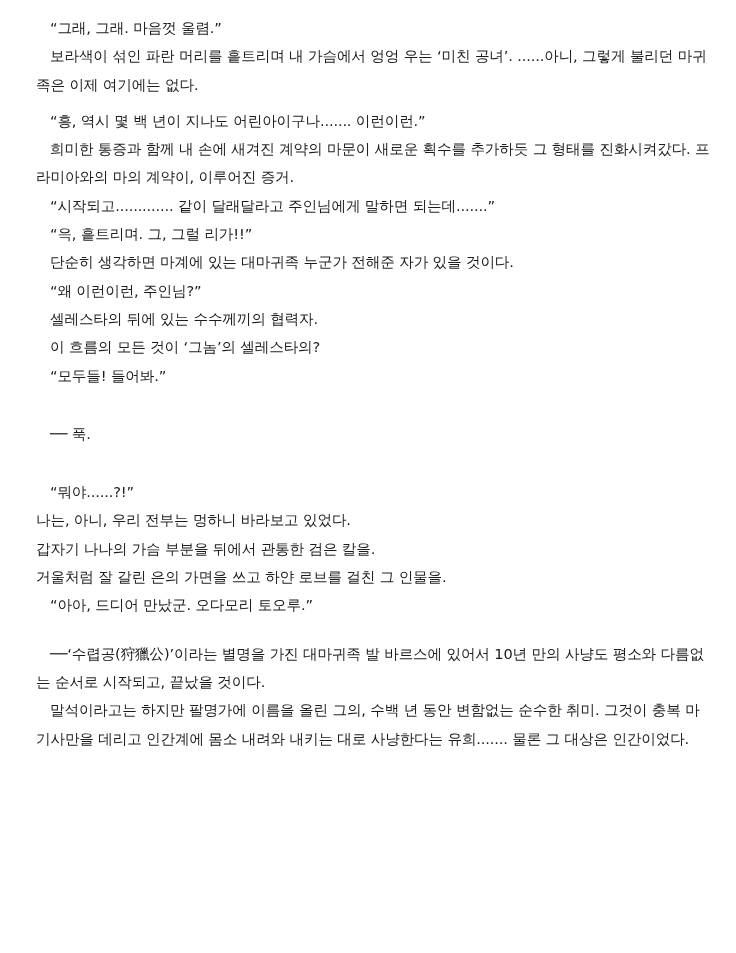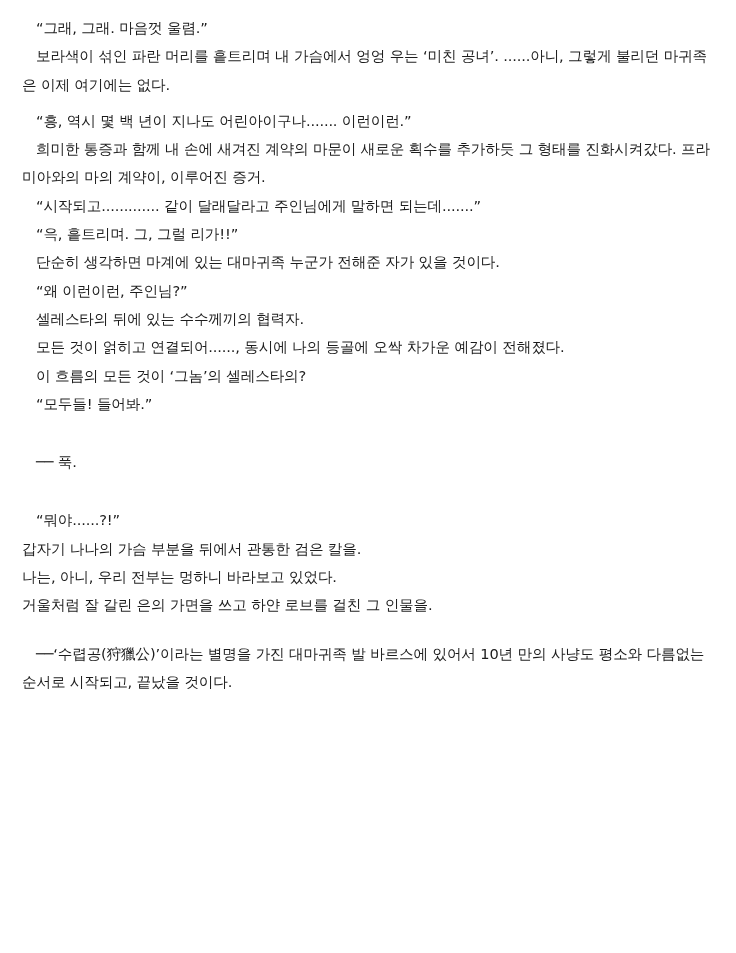--- a/index.html
+++ b/index.html
@@ -11,21 +11,21 @@
     width: 736px;
     height: 953px;
     font-family: "DejaVu Sans", "Liberation Sans", sans-serif;
     color: #1c1c1c;
     overflow: hidden;
   }
   #page {
     box-sizing: border-box;
     width: 736px;
     height: 737px;
-    padding: 14px 26px 0 22px;
+    padding: 14px 26px 0 36px;
     background: #ffffff;
   }
   .para {
     font-size: 14.6px;
     line-height: 28.3px;
     letter-spacing: -0.15px;
     text-align: left;
     word-break: break-all;
     margin: 0;
     white-space: pre-wrap;
@@ -45,26 +45,27 @@
       <p class="para indent">“그래, 그래. 마음껏 울렴.”</p>
       <p class="para indent">보라색이 섞인 파란 머리를 흩트리며 내 가슴에서 엉엉 우는 ‘미친 공녀’. ......아니, 그렇게 불리던 마귀족은 이제 여기에는 없다.</p>
       <div class="gap-s"></div>
       <p class="para indent">“흥, 역시 몇 백 년이 지나도 어린아이구나....... 이런이런.”</p>
       <p class="para indent">희미한 통증과 함께 내 손에 새겨진 계약의 마문이 새로운 획수를 추가하듯 그 형태를 진화시켜갔다. 프라미아와의 마의 계약이, 이루어진 증거.</p>
       <p class="para indent">“시작되고............. 같이 달래달라고 주인님에게 말하면 되는데.......”</p>
       <p class="para indent">“윽, 흩트리며. 그, 그럴 리가!!”</p>
       <p class="para indent">단순히 생각하면 마계에 있는 대마귀족 누군가 전해준 자가 있을 것이다.</p>
       <p class="para indent">“왜 이런이런, 주인님?”</p>
       <p class="para indent">셀레스타의 뒤에 있는 수수께끼의 협력자.</p>
-      <p class="para indent">모든 것이 얽히고 연결되어......, 동시에 나의 등골에 오싹 차가운 예감이 전해졌다.</p>
       <p class="para indent">이 흐름의 모든 것이 ‘그놈’의 셀레스타의?</p>
       <p class="para indent">“모두들! 들어봐.”</p>
       <div class="gap-l"></div>
       <p class="para indent">── 푹.</p>
       <div class="gap-l"></div>
       <p class="para indent">“뭐야......?!”</p>
+      <p class="para">나는, 아니, 우리 전부는 멍하니 바라보고 있었다.</p>
       <p class="para">갑자기 나나의 가슴 부분을 뒤에서 관통한 검은 칼을.</p>
-      <p class="para">나는, 아니, 우리 전부는 멍하니 바라보고 있었다.</p>
       <p class="para">거울처럼 잘 갈린 은의 가면을 쓰고 하얀 로브를 걸친 그 인물을.</p>
+      <p class="para indent">“아아, 드디어 만났군. 오다모리 토오루.”</p>
       <div class="gap-m"></div>
       <p class="para indent">──‘수렵공(狩獵公)’이라는 별명을 가진 대마귀족 발 바르스에 있어서 10년 만의 사냥도 평소와 다름없는 순서로 시작되고, 끝났을 것이다.</p>
+      <p class="para indent">말석이라고는 하지만 팔명가에 이름을 올린 그의, 수백 년 동안 변함없는 순수한 취미. 그것이 충복 마기사만을 데리고 인간계에 몸소 내려와 내키는 대로 사냥한다는 유희....... 물론 그 대상은 인간이었다.</p>
     </div>
 </div>
 
 </body></html>

